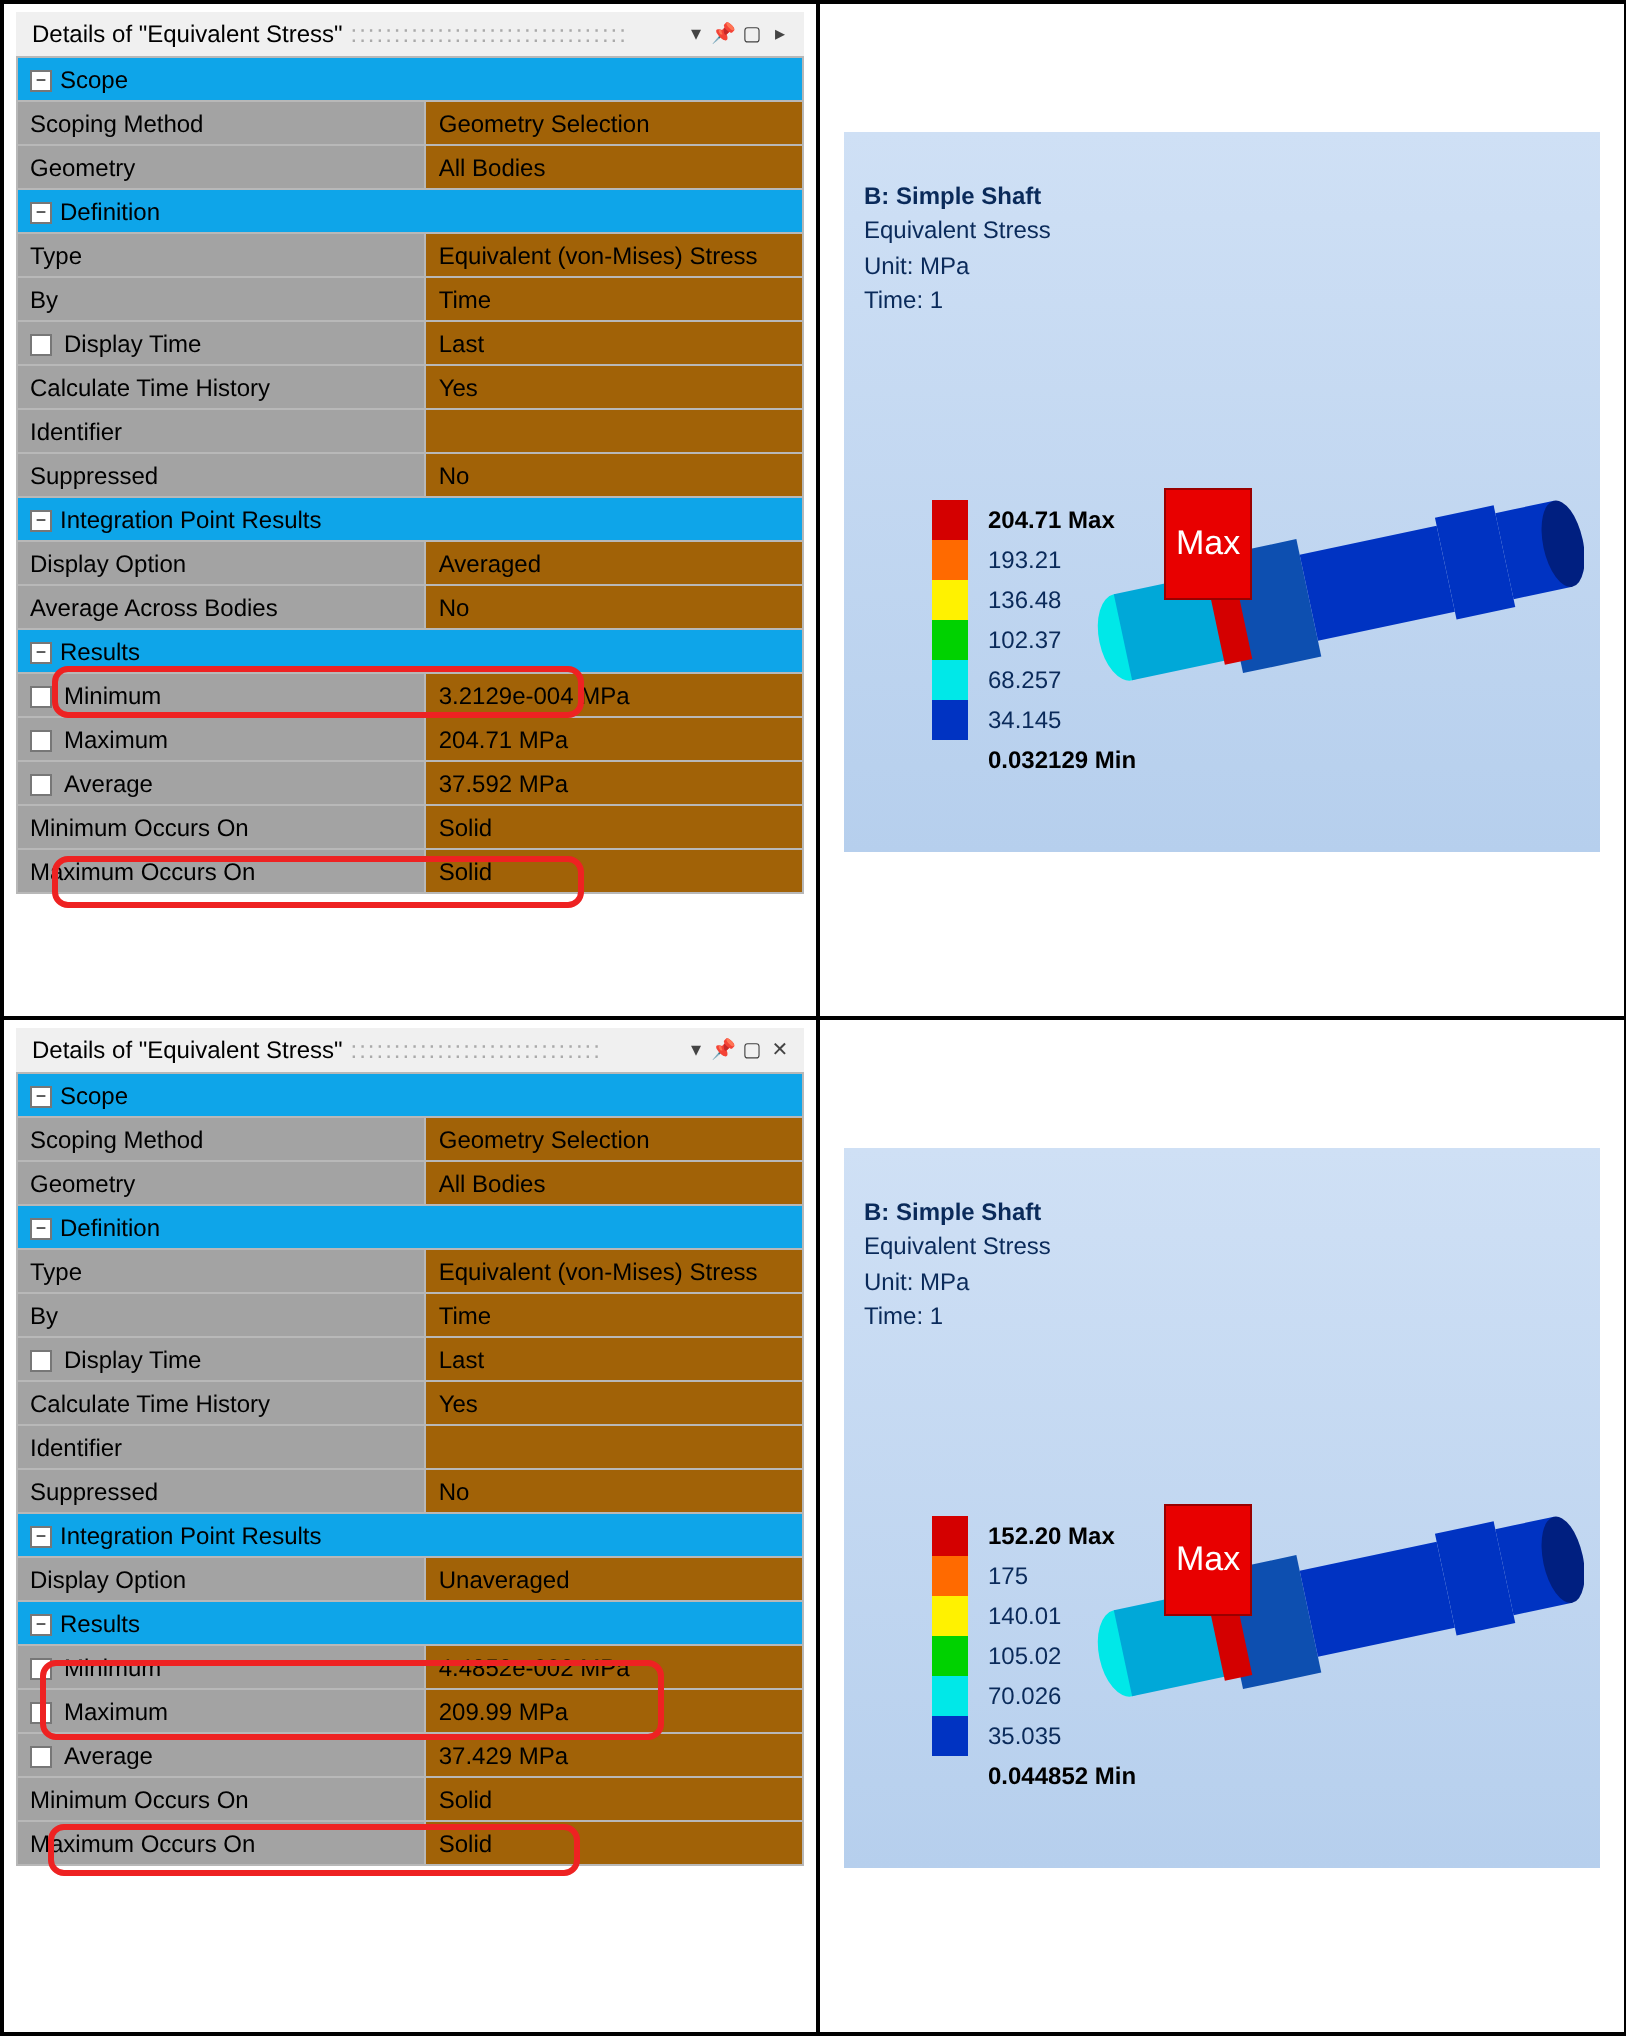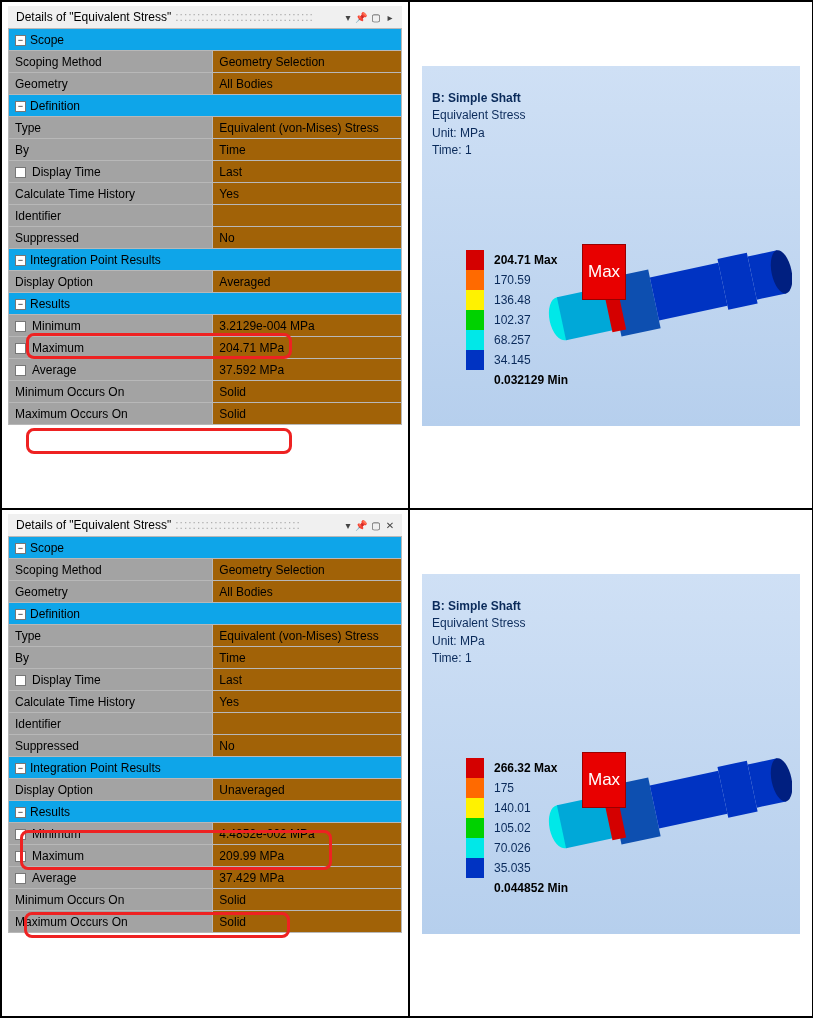--- a/index.html
+++ b/index.html
@@ -90,20 +90,24 @@
               <td class="val">No</td>
             </tr>
         <tr>
               <td class="hdr" colspan="2"><span class="collapse-btn">−</span><span>Integration Point Results</span></td>
             </tr>
         <tr>
               <td class="lbl">Display Option</td>
               <td class="val">Averaged</td>
             </tr>
         <tr>
+              <td class="lbl">Average Across Bodies</td>
+              <td class="val">No</td>
+            </tr>
+        <tr>
               <td class="hdr" colspan="2"><span class="collapse-btn">−</span><span>Results</span></td>
             </tr>
         <tr>
               <td class="lbl"><span class="chk"></span><span>Minimum</span></td>
               <td class="val">3.2129e-004 MPa</td>
             </tr>
         <tr>
               <td class="lbl"><span class="chk"></span><span>Maximum</span></td>
               <td class="val">204.71 MPa</td>
             </tr>
@@ -134,21 +138,21 @@
         <div>Unit: MPa</div>
         <div>Time: 1</div>
       </div>
       <div class="legend">
         <div class="lg-row">
             <span class="lg-sw red"></span>
             <span class="lg-txt max">204.71 Max</span>
           </div>
         <div class="lg-row">
             <span class="lg-sw ora"></span>
-            <span class="lg-txt">170.59</span>
+            <span class="lg-txt">193.21</span>
           </div>
         <div class="lg-row">
             <span class="lg-sw yel"></span>
             <span class="lg-txt">136.48</span>
           </div>
         <div class="lg-row">
             <span class="lg-sw grn"></span>
             <span class="lg-txt">102.37</span>
           </div>
         <div class="lg-row">
@@ -275,21 +279,21 @@
     <div class="viz">
       <div class="vizinfo">
         <div><b>B: Simple Shaft</b></div>
         <div>Equivalent Stress</div>
         <div>Unit: MPa</div>
         <div>Time: 1</div>
       </div>
       <div class="legend">
         <div class="lg-row">
             <span class="lg-sw red"></span>
-            <span class="lg-txt max">266.32 Max</span>
+            <span class="lg-txt max">152.20 Max</span>
           </div>
         <div class="lg-row">
             <span class="lg-sw ora"></span>
             <span class="lg-txt">175</span>
           </div>
         <div class="lg-row">
             <span class="lg-sw yel"></span>
             <span class="lg-txt">140.01</span>
           </div>
         <div class="lg-row">

